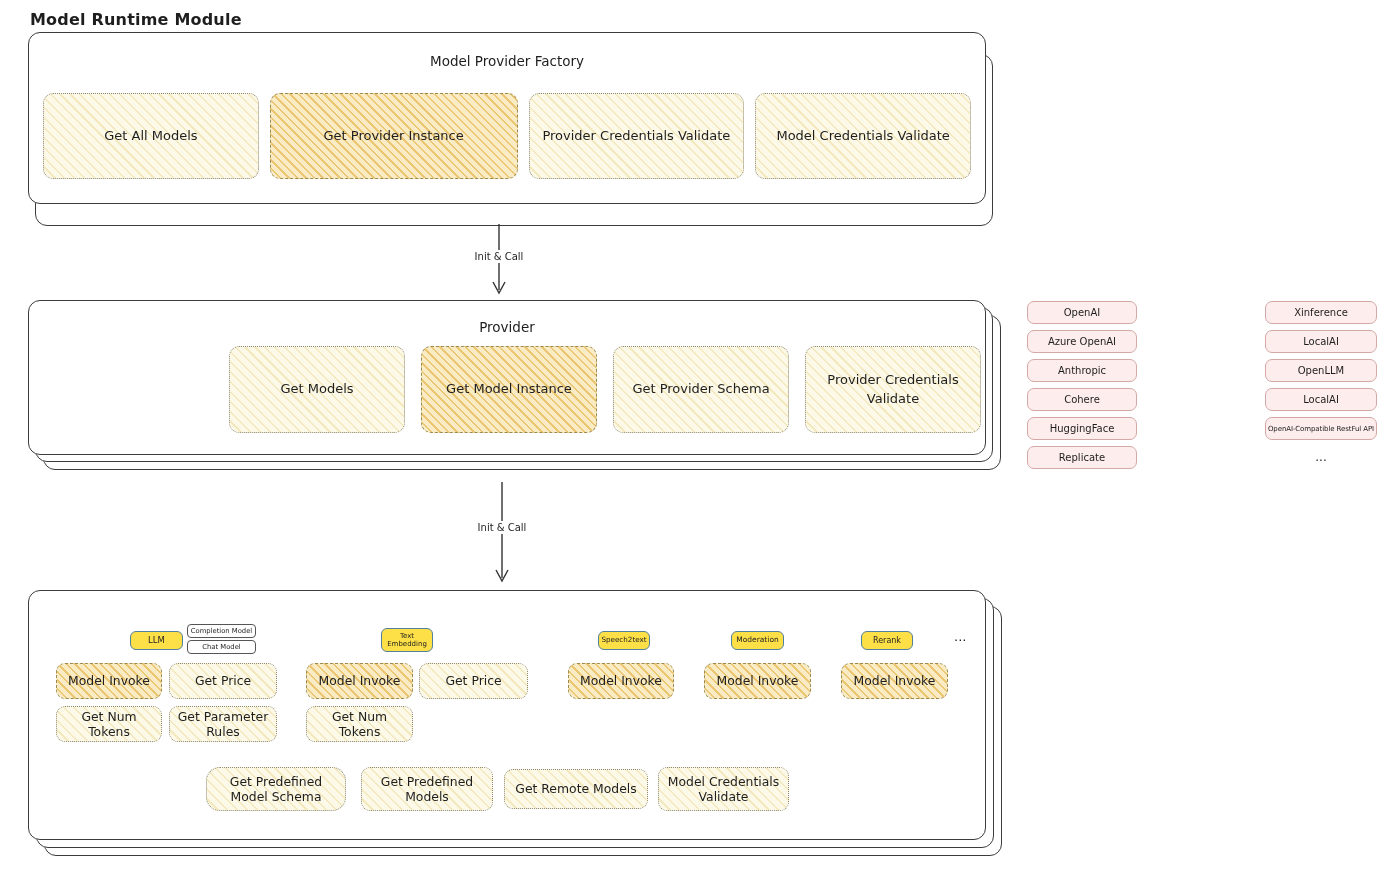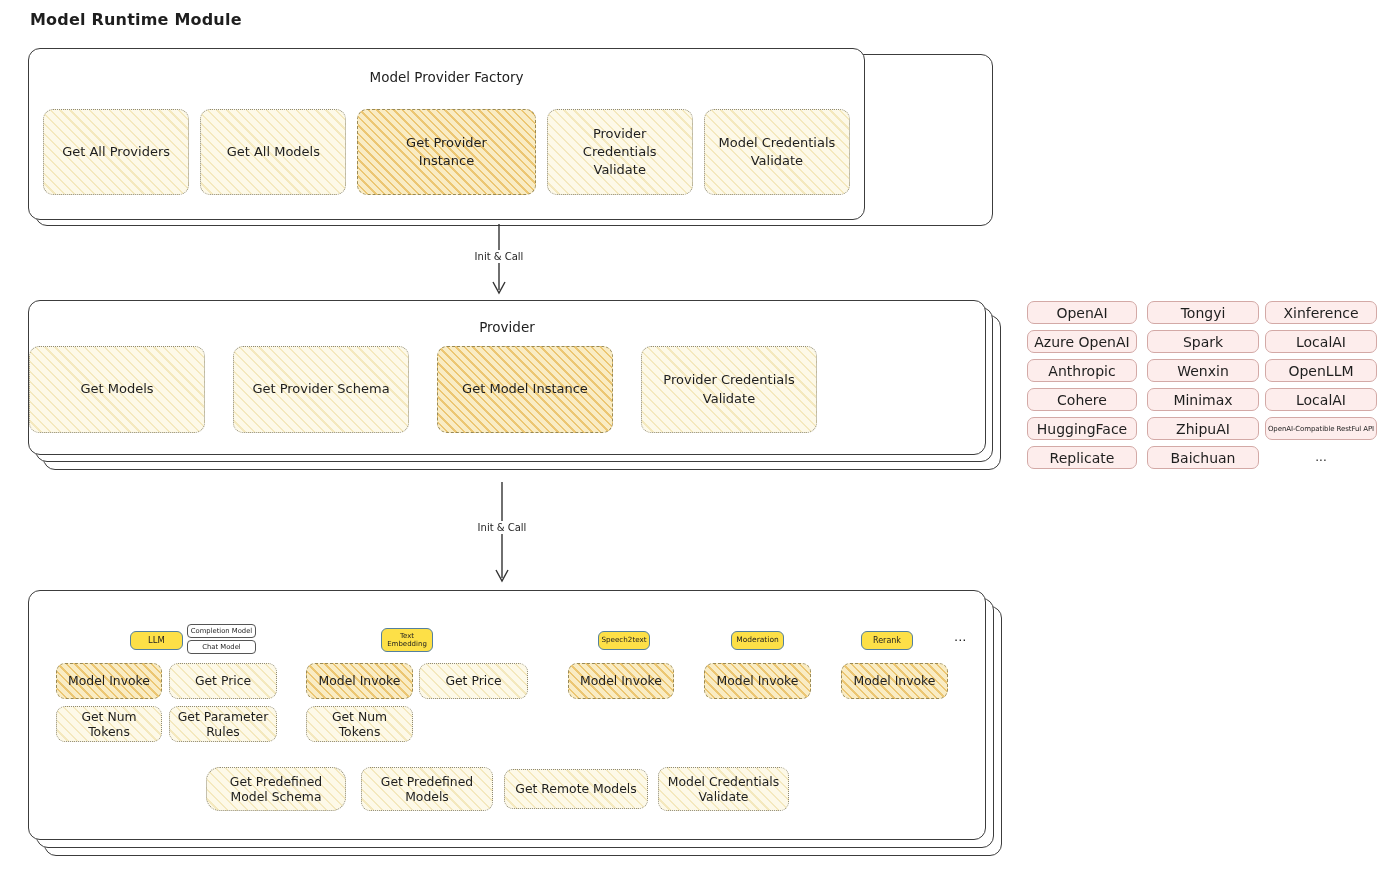--- a/index.html
+++ b/index.html
@@ -24,92 +24,83 @@
   .method.hl {
     border-style:dashed; border-color:#9a8a55;
     background:
       repeating-linear-gradient(45deg, rgba(226,168,48,0.55) 0px, rgba(226,168,48,0.55) 1.7px, transparent 1.7px, transparent 6px),
       #f9ecc4;
   }
 
   .factory-row { position:absolute; left:14px; right:14px; top:60px; display:flex; gap:11px; }
   .factory-row .method { flex:1; height:86px; }
 
-  .provider-row { position:absolute; left:0; right:16px; top:45px; display:flex; justify-content:flex-start; gap:28px; }
+  .provider-row { position:absolute; left:0; right:4px; top:45px; display:flex; justify-content:flex-end; gap:16px; }
   .provider-row .method { width:176px; height:87px; }
 
   .fn { position:absolute; border-radius:9px; font-size:12.4px; line-height:1.25; padding:2px 6px; }
 
   .arrow { position:absolute; }
   .arrow-label { position:absolute; width:84px; text-align:center; font-size:10px; background:#ffffff; padding:1px 0; }
 
   .chip-col { position:absolute; display:flex; flex-direction:column; gap:6px; }
   .chip { flex:0 0 23px; height:23px; border:1px solid #d3a9a6; border-radius:7px; background:#fdedec;
-    display:flex; align-items:center; justify-content:center; font-size:14px; }
+    display:flex; align-items:center; justify-content:center; font-size:10px; }
   .chip.small { font-size:7px; letter-spacing:-0.1px; }
   .col-dots { text-align:center; font-size:12px; margin-top:4px; }
 
   .tag { position:absolute; border:1.2px solid #53809f; border-radius:6px; background:#fde047;
     display:flex; align-items:center; justify-content:center; text-align:center; font-size:7.5px; line-height:1.15; padding:0 2px; }
   .subtag { position:absolute; border:1px solid #555555; border-radius:4px; background:#ffffff;
     display:flex; align-items:center; justify-content:center; font-size:6.8px; white-space:nowrap; }
   .dots { position:absolute; font-size:13px; }
 </style>
 </head>
 <body>
 
 <div class="canvas">
 
   <div class="page-title">Model Runtime Module</div>
 
   <div class="layer" style="left:35px; top:54px; width:958px; height:172px;"></div>
-  <div class="big-box" style="left:28px; top:48px; width:837px; height:172px;">
+  <div class="big-box" style="left:28px; top:32px; width:958px; height:172px;">
     <div class="box-title" style="top:20px;">Model Provider Factory</div>
     <div class="factory-row">
-      <div class="method">Get All Providers</div>
       <div class="method">Get All Models</div>
       <div class="method hl" style="padding:4px 26px;">Get Provider Instance</div>
       <div class="method">Provider Credentials Validate</div>
       <div class="method">Model Credentials Validate</div>
     </div>
   </div>
 
   <svg class="arrow" style="left:490px; top:224px;" width="18" height="72">
     <line x1="9" y1="0" x2="9" y2="66" stroke="#333" stroke-width="1.4"></line>
     <path d="M3 58 L9 69 L15 58" fill="none" stroke="#333" stroke-width="1.4"></path>
   </svg>
   <div class="arrow-label" style="left:457px; top:250px;">Init &amp; Call</div>
 
   <div class="layer" style="left:43px; top:315px; width:958px; height:155px;"></div>
   <div class="layer" style="left:35px; top:307px; width:958px; height:155px;"></div>
   <div class="big-box" style="left:28px; top:300px; width:958px; height:155px;">
     <div class="box-title" style="top:18px;">Provider</div>
     <div class="provider-row">
       <div class="method">Get Models</div>
+      <div class="method hl">Get Model Instance</div>
       <div class="method">Get Provider Schema</div>
-      <div class="method hl">Get Model Instance</div>
       <div class="method">Provider Credentials Validate</div>
     </div>
   </div>
 
   <div class="chip-col" style="left:1027px; top:301px; width:110px;">
     <div class="chip">OpenAI</div>
     <div class="chip">Azure OpenAI</div>
     <div class="chip">Anthropic</div>
     <div class="chip">Cohere</div>
     <div class="chip">HuggingFace</div>
     <div class="chip">Replicate</div>
-  </div>
-  <div class="chip-col" style="left:1147px; top:301px; width:112px;">
-    <div class="chip">Tongyi</div>
-    <div class="chip">Spark</div>
-    <div class="chip">Wenxin</div>
-    <div class="chip">Minimax</div>
-    <div class="chip">ZhipuAI</div>
-    <div class="chip">Baichuan</div>
   </div>
   <div class="chip-col" style="left:1265px; top:301px; width:112px;">
     <div class="chip">Xinference</div>
     <div class="chip">LocalAI</div>
     <div class="chip">OpenLLM</div>
     <div class="chip">LocalAI</div>
     <div class="chip small">OpenAI-Compatible RestFul API</div>
     <div class="col-dots">...</div>
   </div>
 

